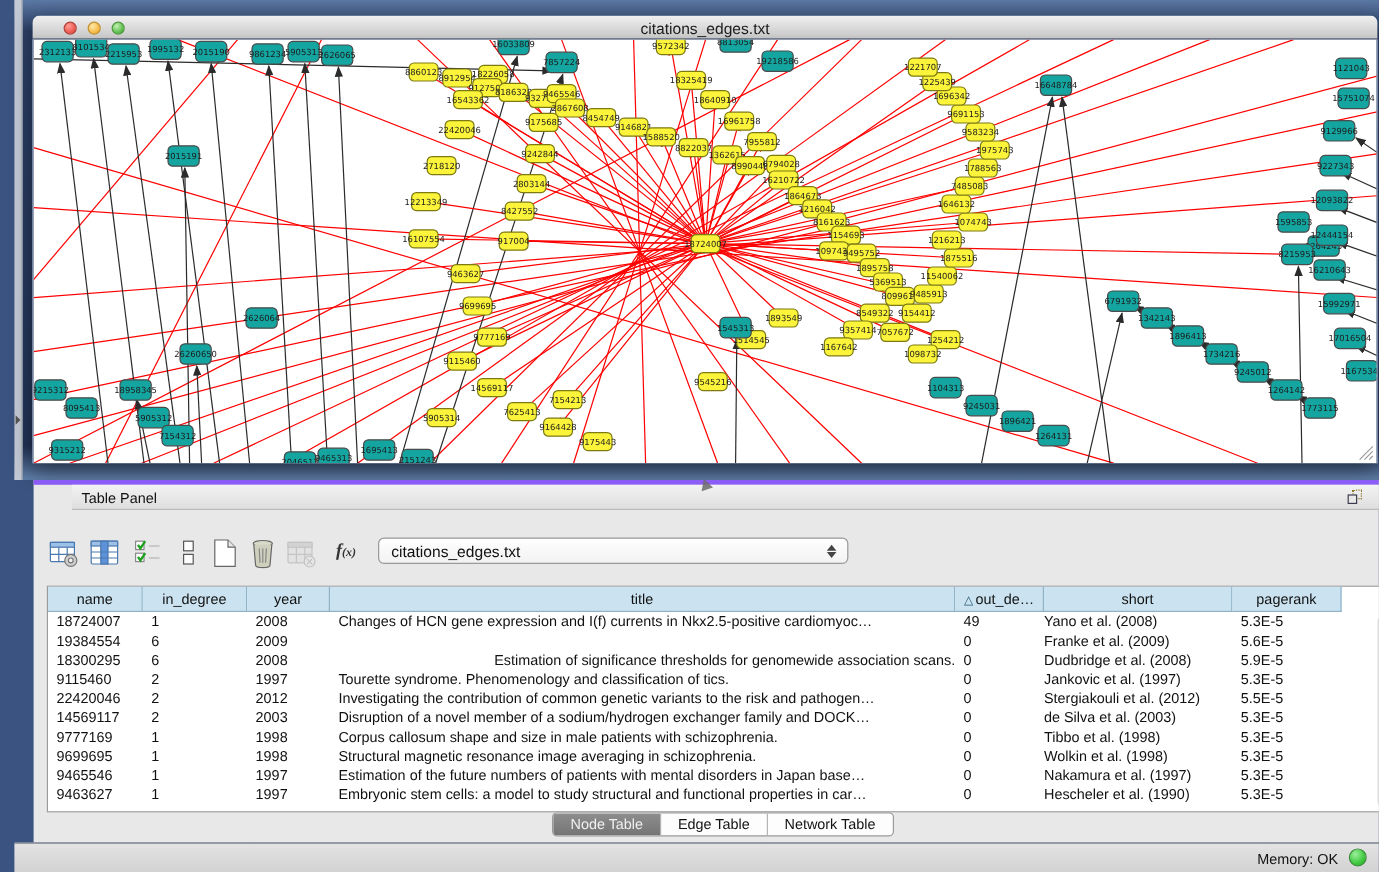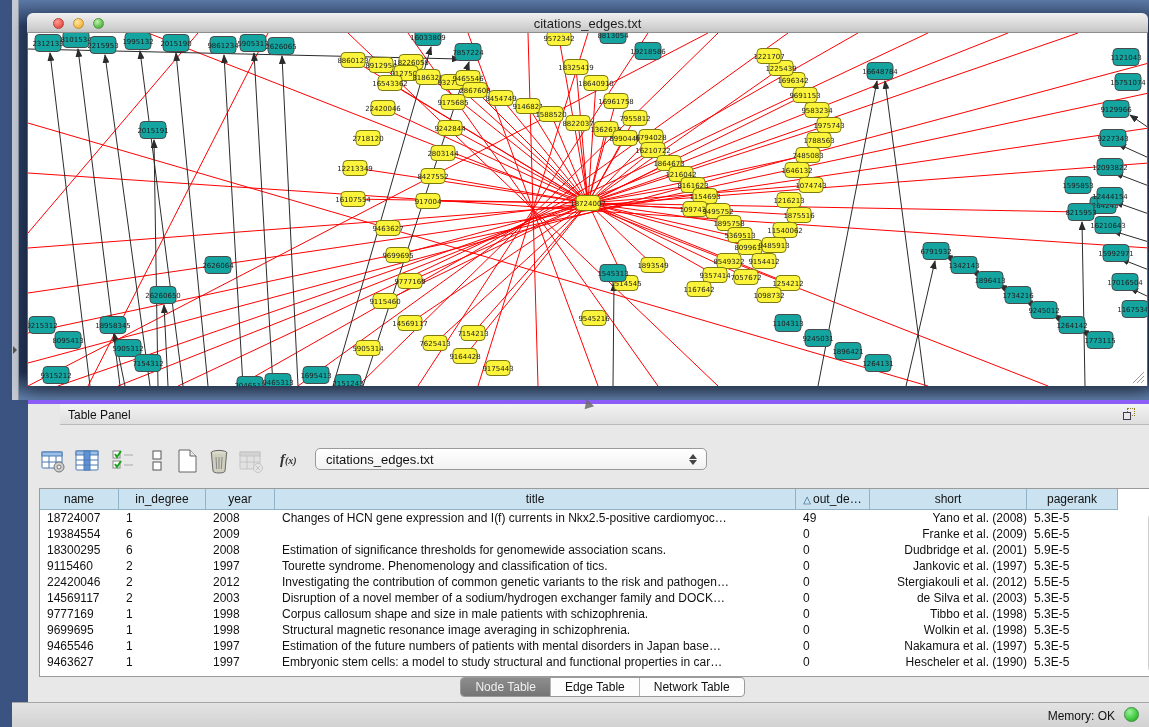--- a/index.html
+++ b/index.html
@@ -66,21 +66,21 @@
   #thead { position:absolute; left:0; top:0; height:21px; }
   .th { position:absolute; top:0; height:21px; background:#cbe3f0;
     border-right:1px solid #8fb2c6; border-bottom:1px solid #8fb2c6;
     font-size:12px; color:#111; text-align:center; line-height:20px;
     overflow:hidden; white-space:nowrap; }
   .th .sort { color:#2a5a7a; font-size:10px; margin-right:2px; }
   #tbody { position:absolute; left:0; top:21px; }
   .tr { position:absolute; left:0; height:16px; width:1081px; }
   .td { position:absolute; top:0; height:16px; font-size:12px; color:#111; line-height:16px;
     white-space:nowrap; overflow:hidden; padding-left:7px; }
-  .td.center { text-align:right; padding-left:0; }
+  .td.center { text-align:left; padding-left:0; }
   #vscroll { position:absolute; right:4px; top:23px; width:13px; height:162px;
     background:#fafafa; border:1px solid #cfcfcf; border-radius:7px; }
   #vscroll .thumb { position:absolute; left:1px; top:2px; width:9px; height:24px;
     background:linear-gradient(90deg,#c9c9c9,#ababab); border-radius:5px; }
 
   #tabs { position:absolute; left:0; top:273px; width:1149px; height:22px; text-align:center; }
   #tabs-inner { display:inline-flex; border:1px solid #9a9a9a; border-radius:4px; overflow:hidden;
     background:#fdfdfd; height:20px; }
   .tab { font-size:12px; color:#111; line-height:19px; padding:0 14px; border-right:1px solid #b5b5b5; }
   .tab:last-child { border-right:none; }
@@ -611,23 +611,23 @@
             <div class="td" style="left: 79px; width: 87px;">6</div>
             <div class="td" style="left: 166px; width: 69px;">2009</div>
             <div class="td" style="left: 756px; width: 74px;">0</div>
             <div class="td center" style="left: 830px; width: 157px;">Franke et al. (2009)</div>
             <div class="td" style="left: 987px; width: 91px;">5.6E-5</div>
           </div>
           <div class="tr" style="top: 32px;">
             <div class="td" style="left: 0px; width: 79px;">18300295</div>
             <div class="td" style="left: 79px; width: 87px;">6</div>
             <div class="td" style="left: 166px; width: 69px;">2008</div>
-            <div class="td" style="left: 235px; width: 521px;">Estimation of significance thresholds for genomewide association scans.</div>
-            <div class="td" style="left: 756px; width: 74px;">0</div>
-            <div class="td center" style="left: 830px; width: 157px;">Dudbridge et al. (2001)</div>
+            <div class="td" style="left: 235px; width: 521px; text-align: right;">Estimation of significance thresholds for genomewide association scans.</div>
+            <div class="td" style="left: 756px; width: 74px;">0</div>
+            <div class="td center" style="left: 830px; width: 157px;">Dudbridge et al. (2008)</div>
             <div class="td" style="left: 987px; width: 91px;">5.9E-5</div>
           </div>
           <div class="tr" style="top: 48px;">
             <div class="td" style="left: 0px; width: 79px;">9115460</div>
             <div class="td" style="left: 79px; width: 87px;">2</div>
             <div class="td" style="left: 166px; width: 69px;">1997</div>
             <div class="td" style="left: 235px; width: 521px;">Tourette syndrome. Phenomenology and classification of tics.</div>
             <div class="td" style="left: 756px; width: 74px;">0</div>
             <div class="td center" style="left: 830px; width: 157px;">Jankovic et al. (1997)</div>
             <div class="td" style="left: 987px; width: 91px;">5.3E-5</div>

